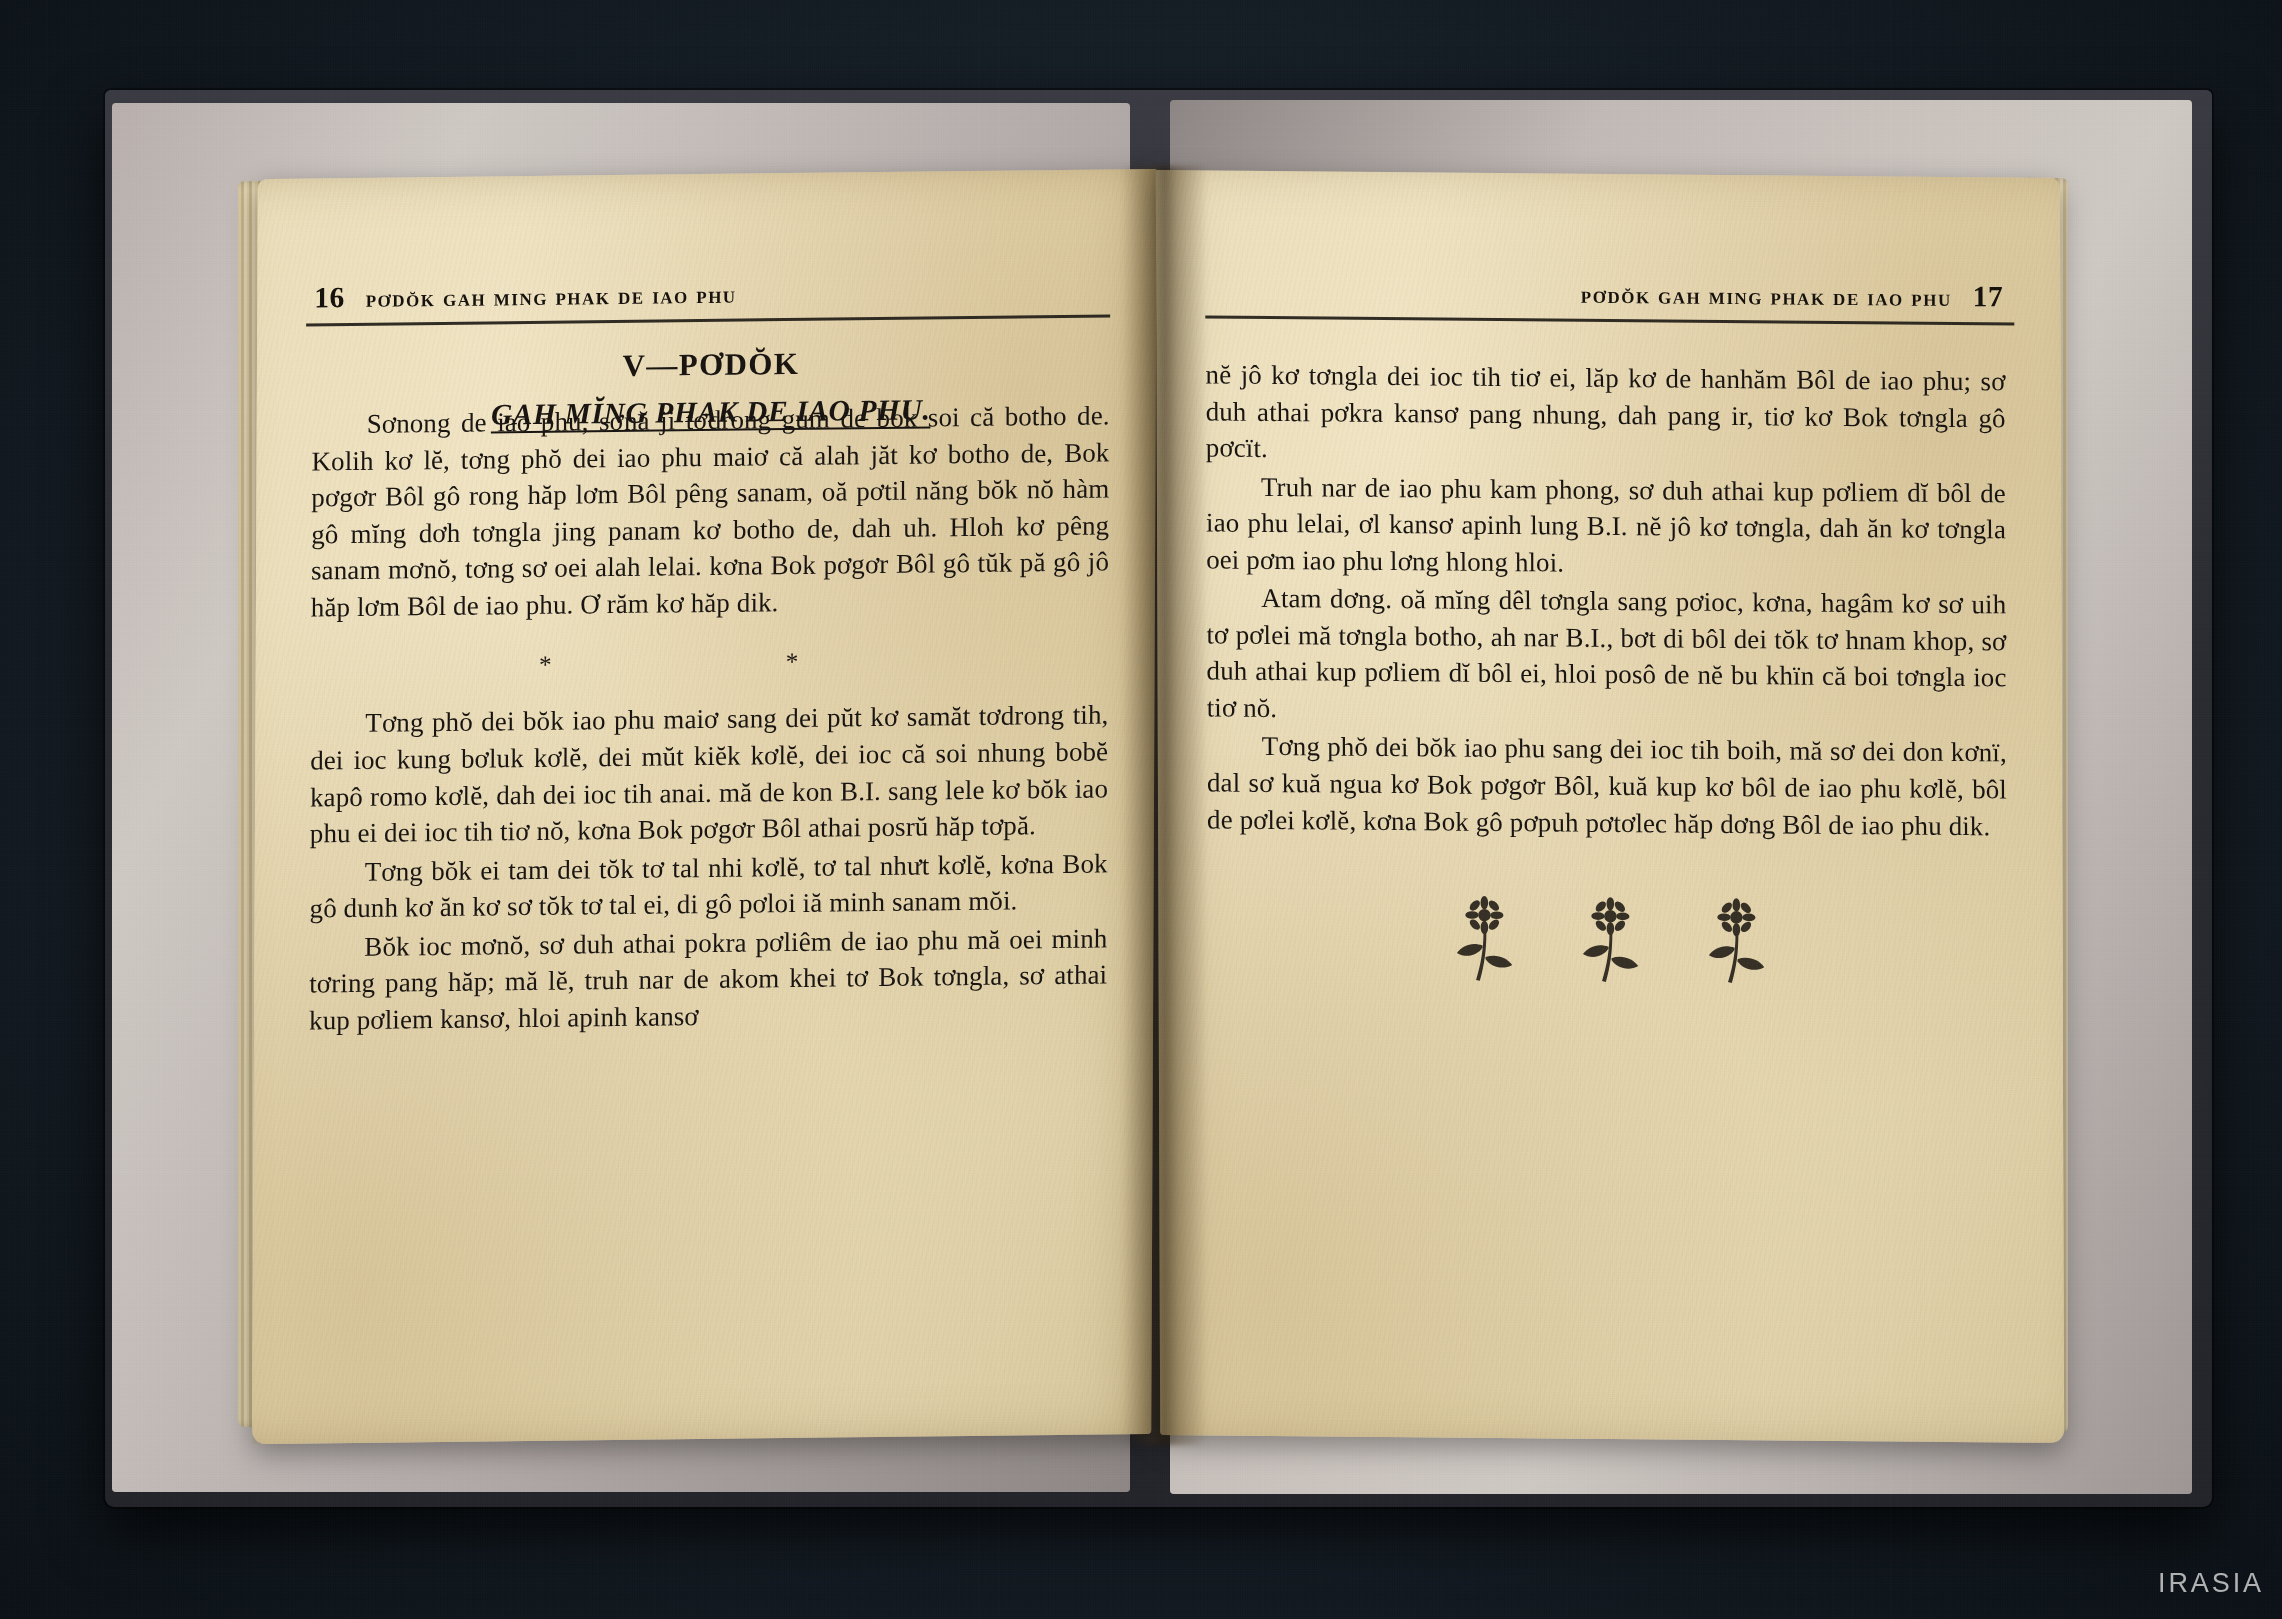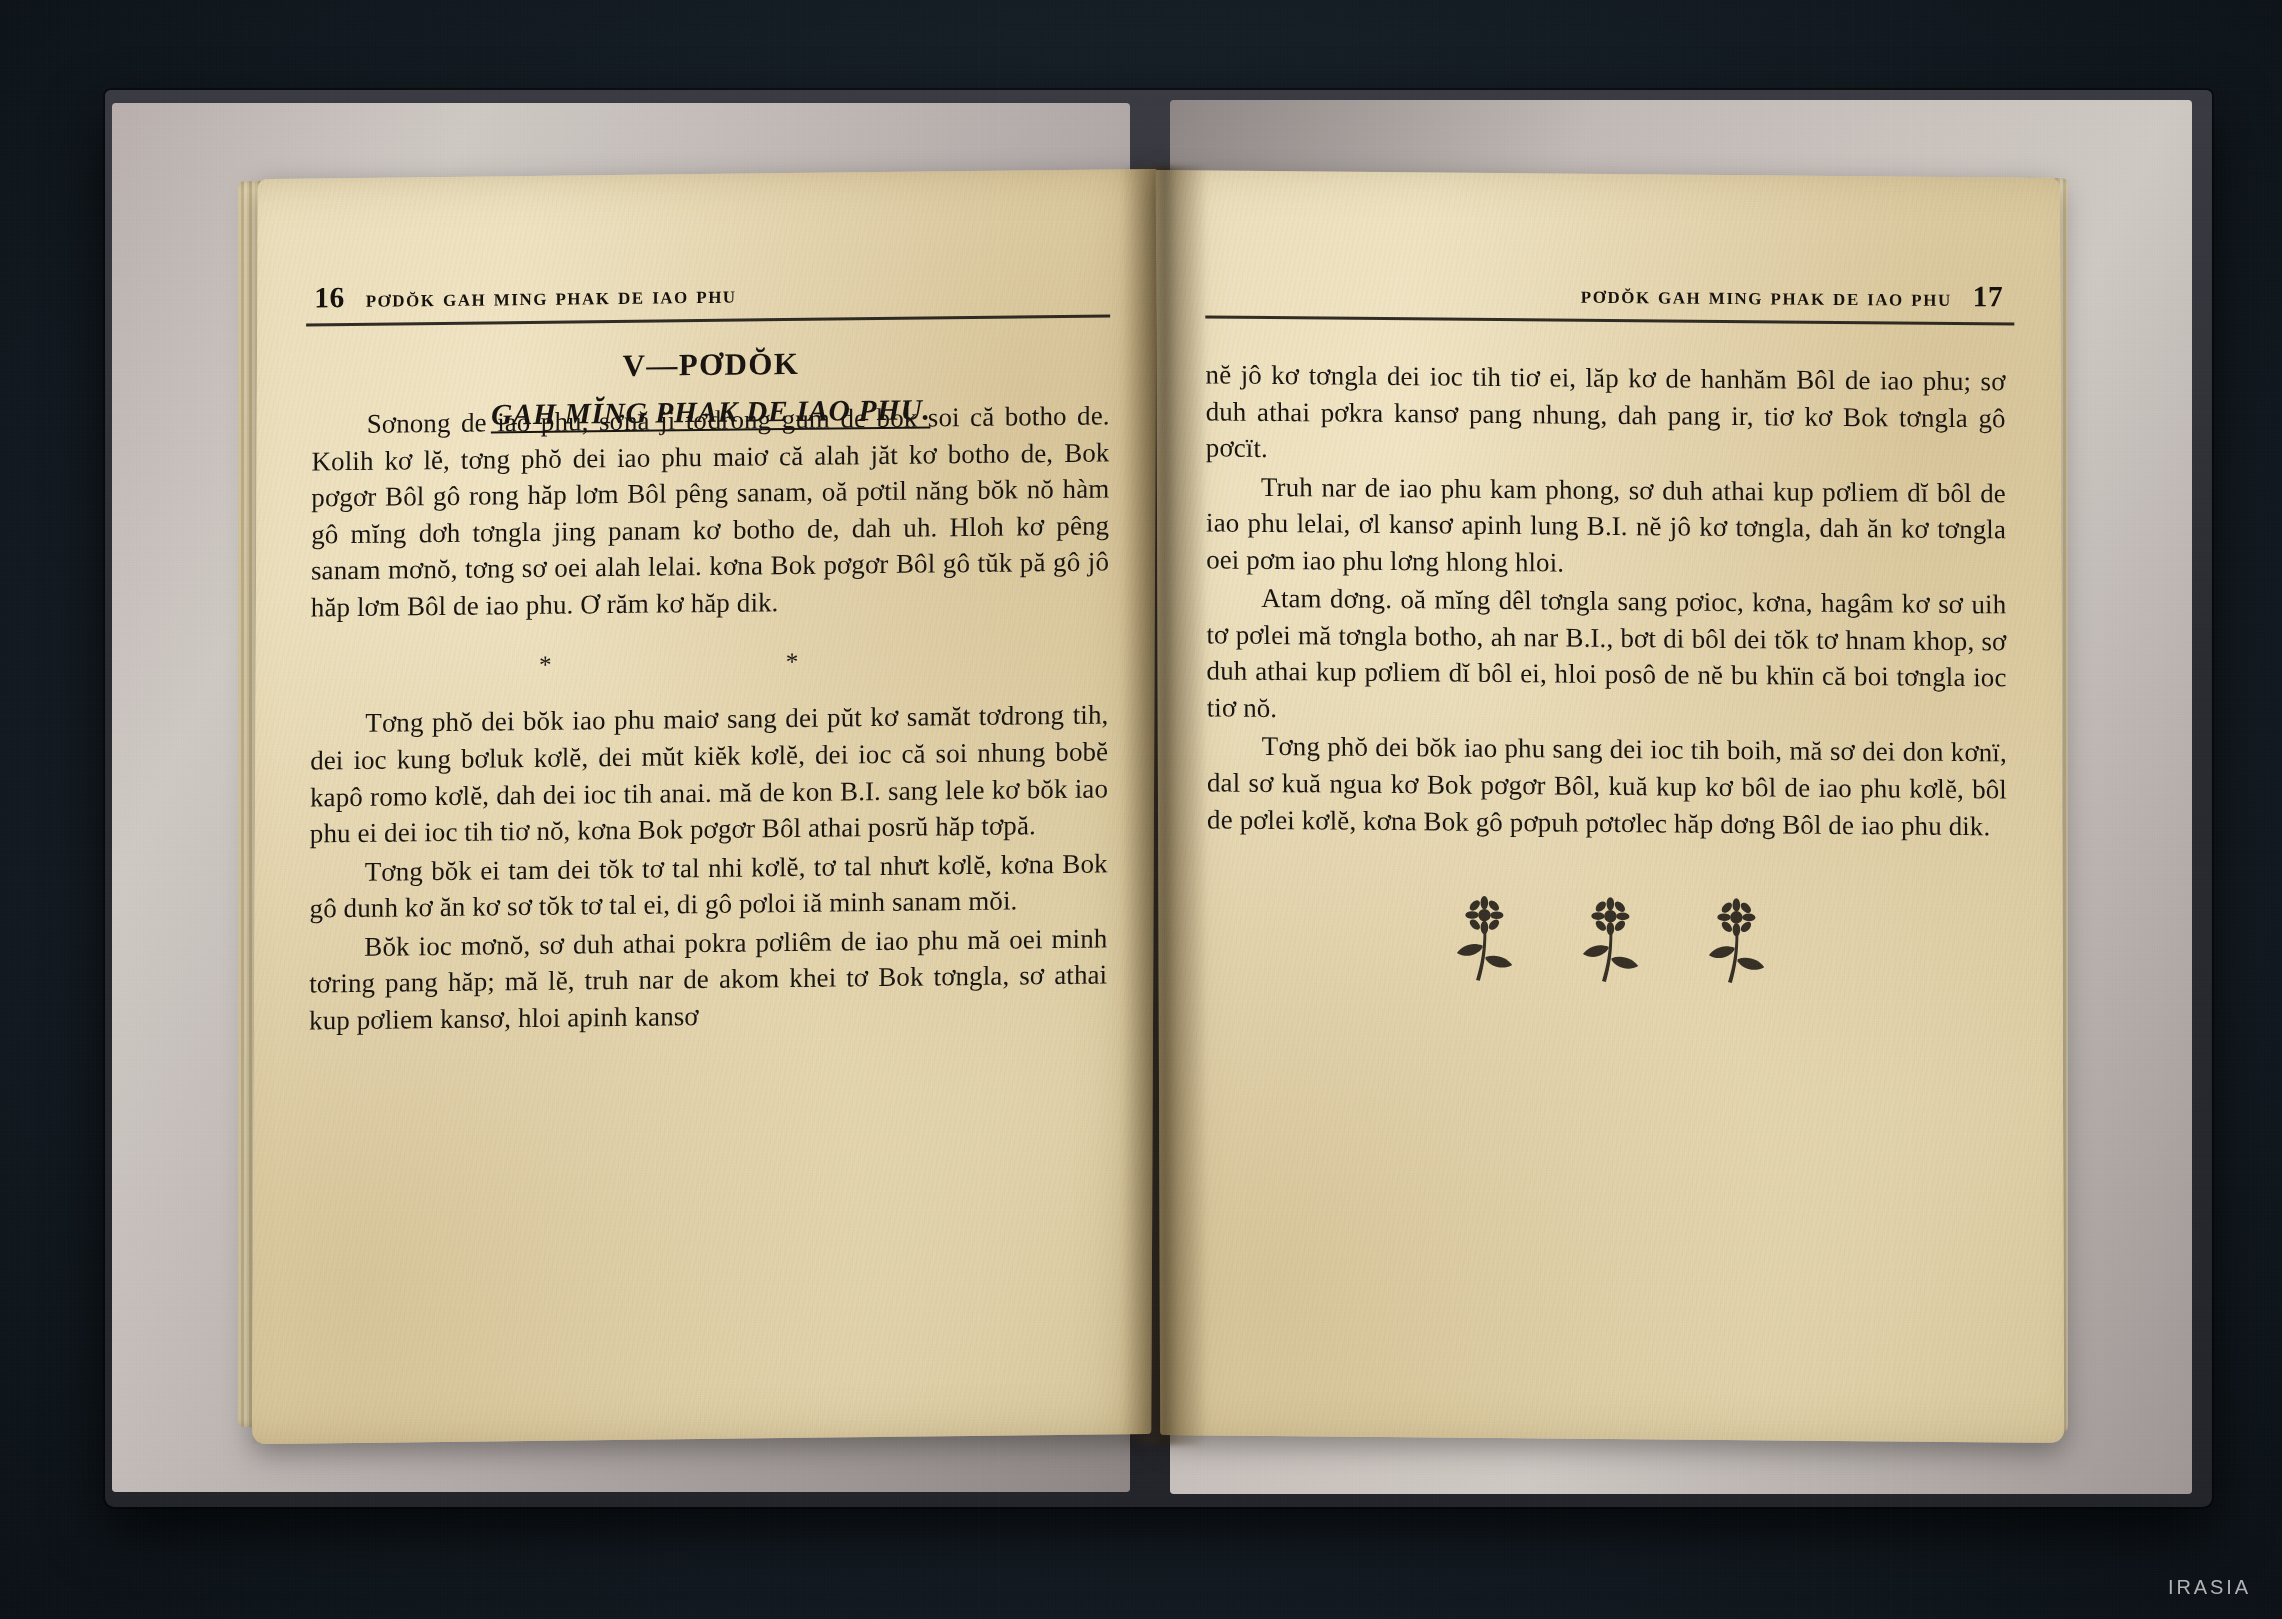--- a/index.html
+++ b/index.html
@@ -272,25 +272,25 @@
     top: 723px;
     transform: translateX(-50%);
     display: flex;
     gap: 44px;
     opacity: .88;
   }
   .ornament svg { display: block; }
 
   .watermark {
     position: absolute;
-    right: 32px;
+    right: 19px;
     bottom: 21px;
     color: #cfcfcf;
     font-family: "Liberation Sans", sans-serif;
-    font-size: 20px;
+    font-size: 27px;
     letter-spacing: 2.9px;
     opacity: .85;
   }
 </style>
 </head>
 <body>
 
 <div id="scene">
 
   <div id="book">

